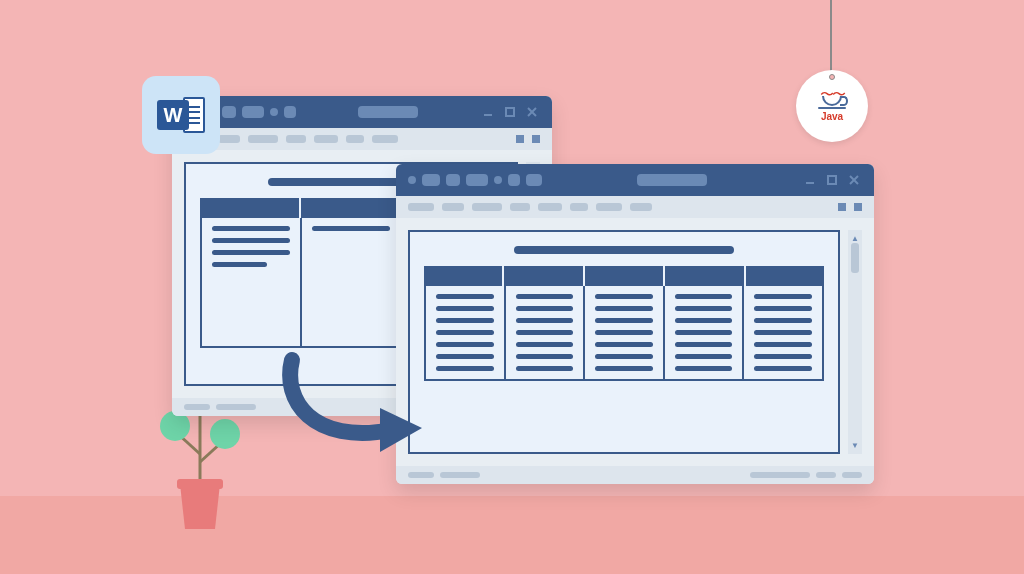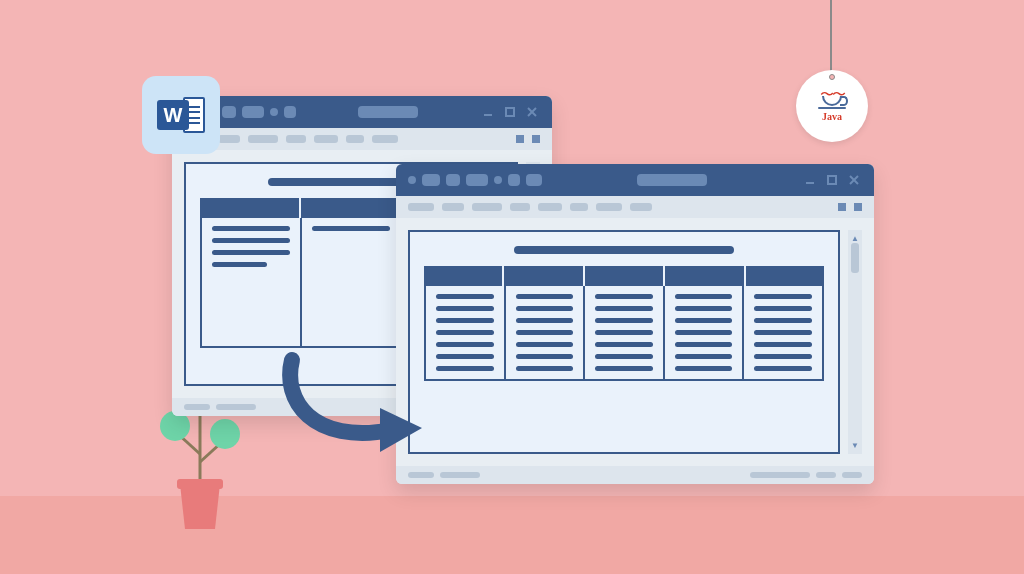--- a/index.html
+++ b/index.html
@@ -73,21 +73,20 @@
     height: 2px;
     background: #4a6a9a;
     border-radius: 2px;
     margin-top: 1px;
   }
   .java-text {
     font-size: 10px;
     font-weight: bold;
     color: #d63b2a;
     margin-top: 2px;
-    font-family: Liberation Serif, serif;
   }
   .tag-hole {
     position: absolute;
     top: 4px;
     left: 50%;
     transform: translateX(-50%);
     width: 6px;
     height: 6px;
     border-radius: 50%;
     background: #f4b5b5;

